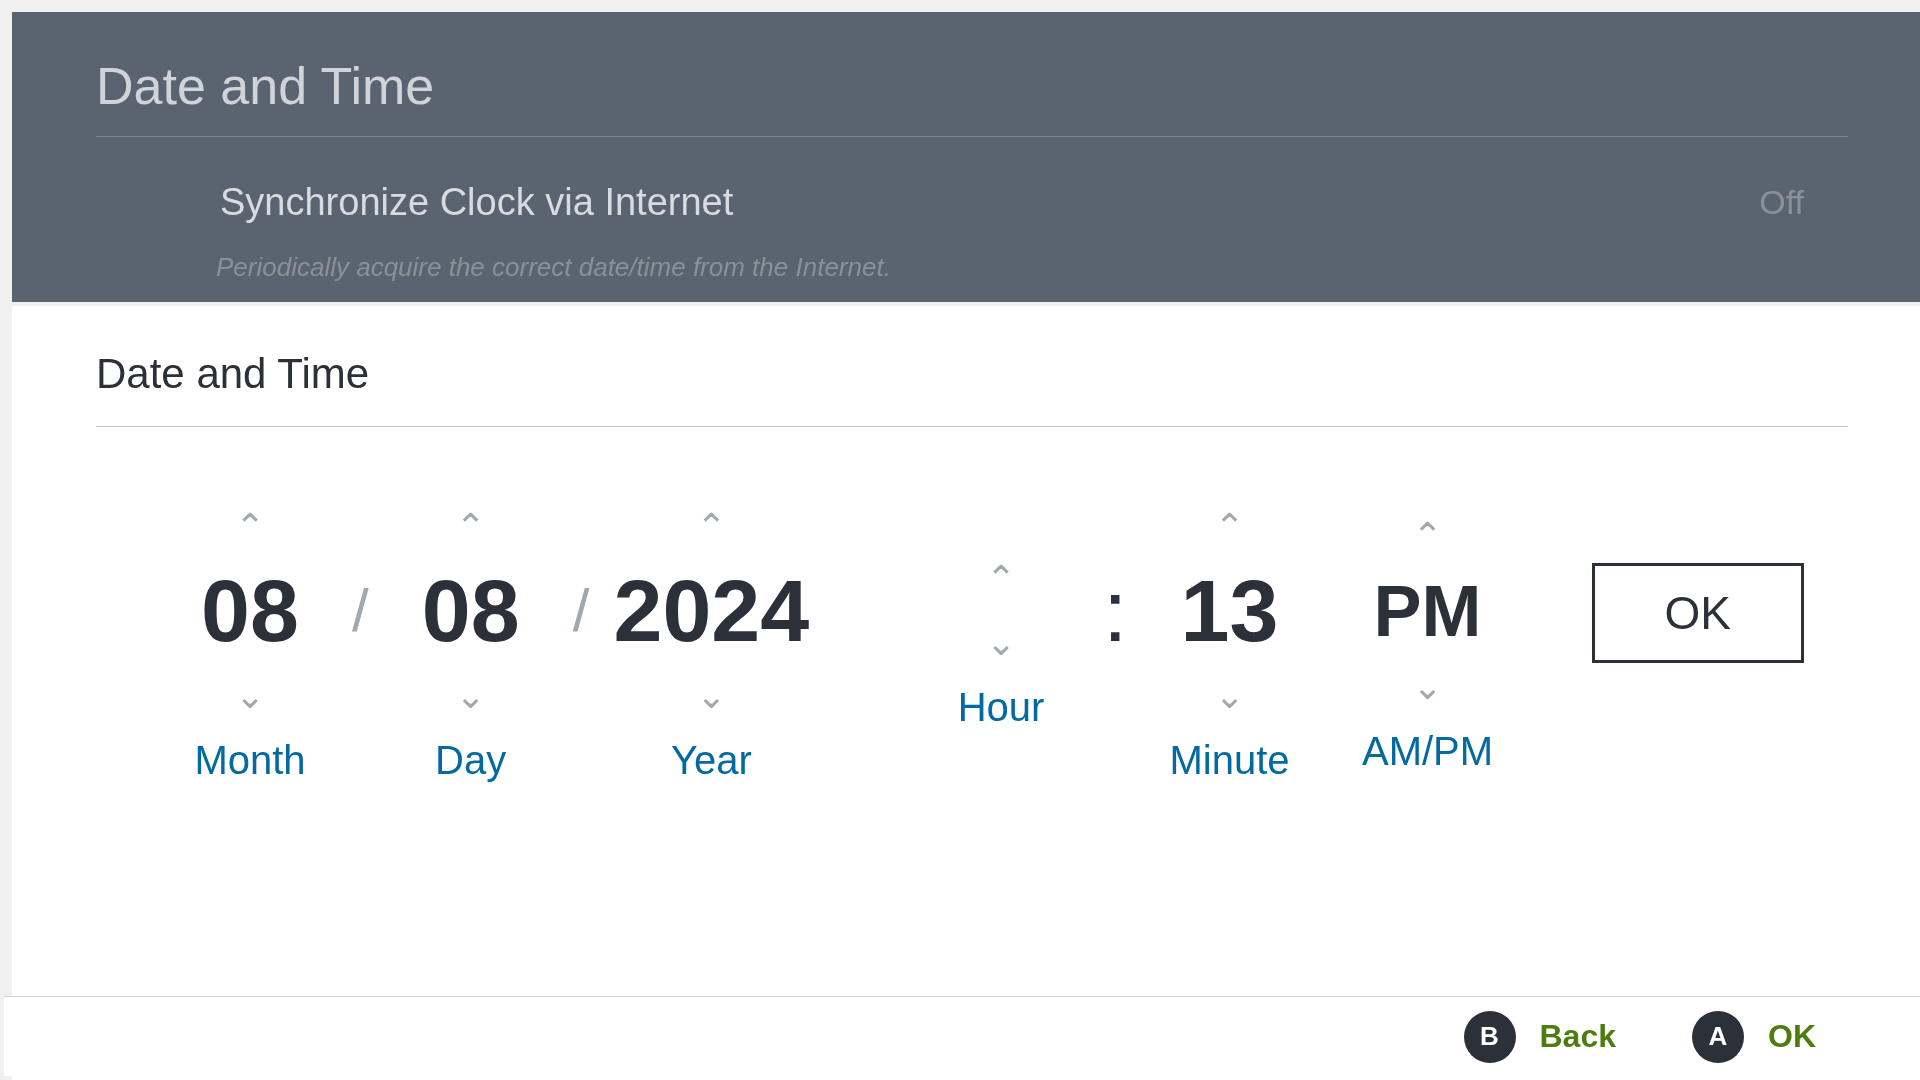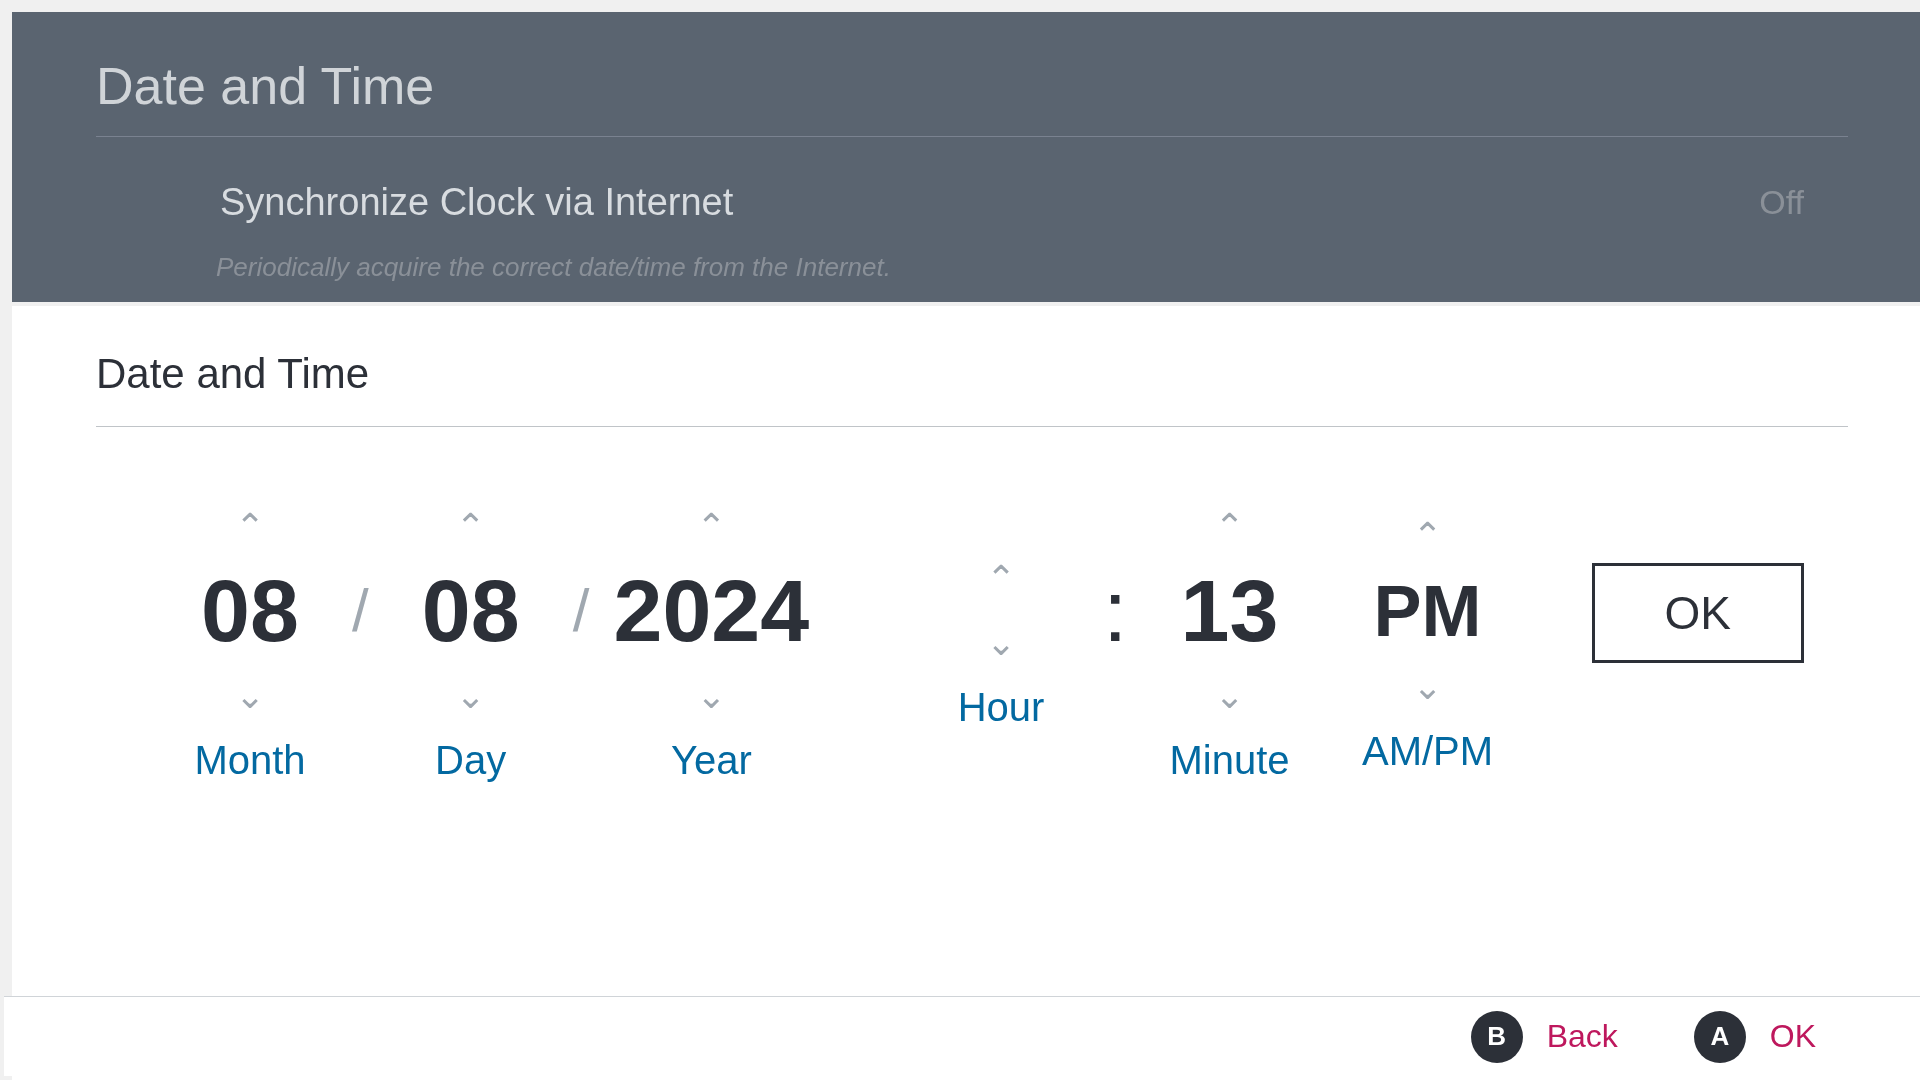--- a/index.html
+++ b/index.html
@@ -200,23 +200,23 @@
       background: #2c3038;
       color: #ffffff;
       display: flex;
       align-items: center;
       justify-content: center;
       font-size: 26px;
       font-weight: 600;
     }
 
     .nav-label {
-      color: #be185d;
+      color: #4d7c0f;
       font-size: 32px;
-      font-weight: 400;
+      font-weight: 700;
     }
   </style>
 </head>
 <body>
 
 <div class="top-section">
   <div class="top-title">Date and Time</div>
   <hr class="top-divider">
   <div class="sync-row">
     <span class="sync-label">Synchronize Clock via Internet</span>

